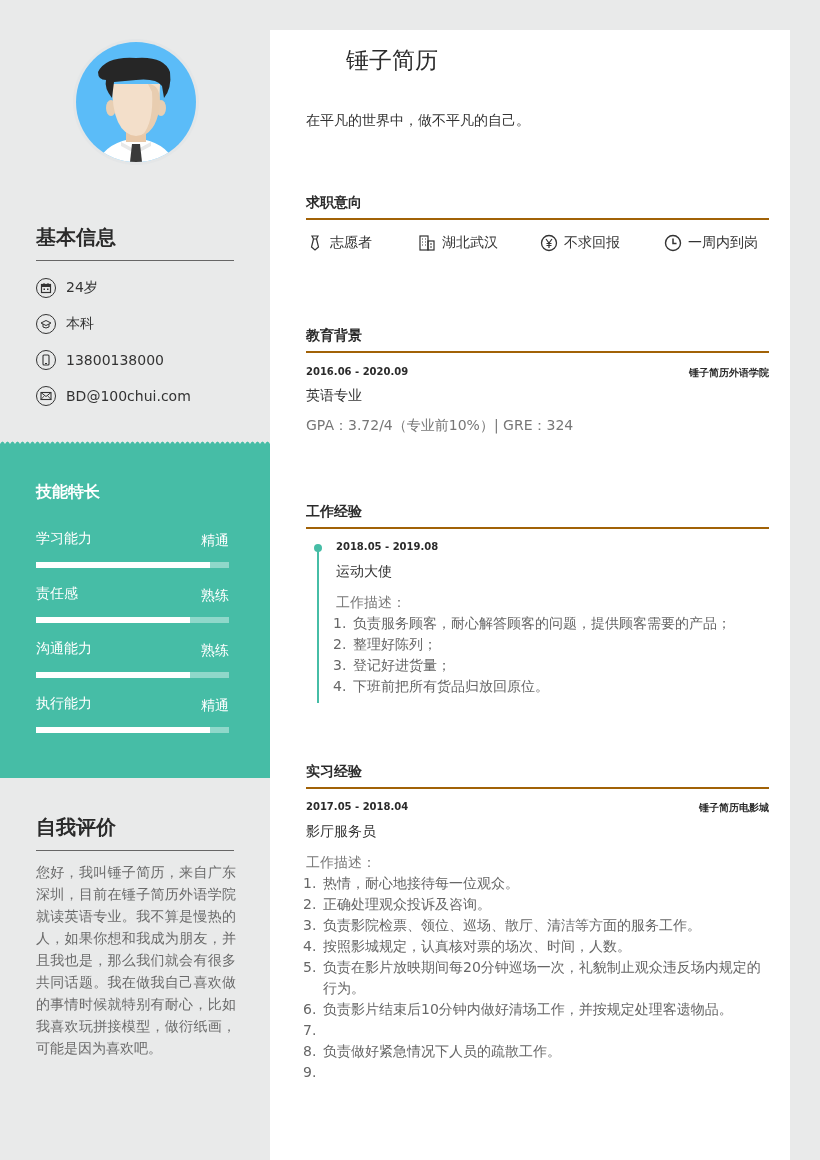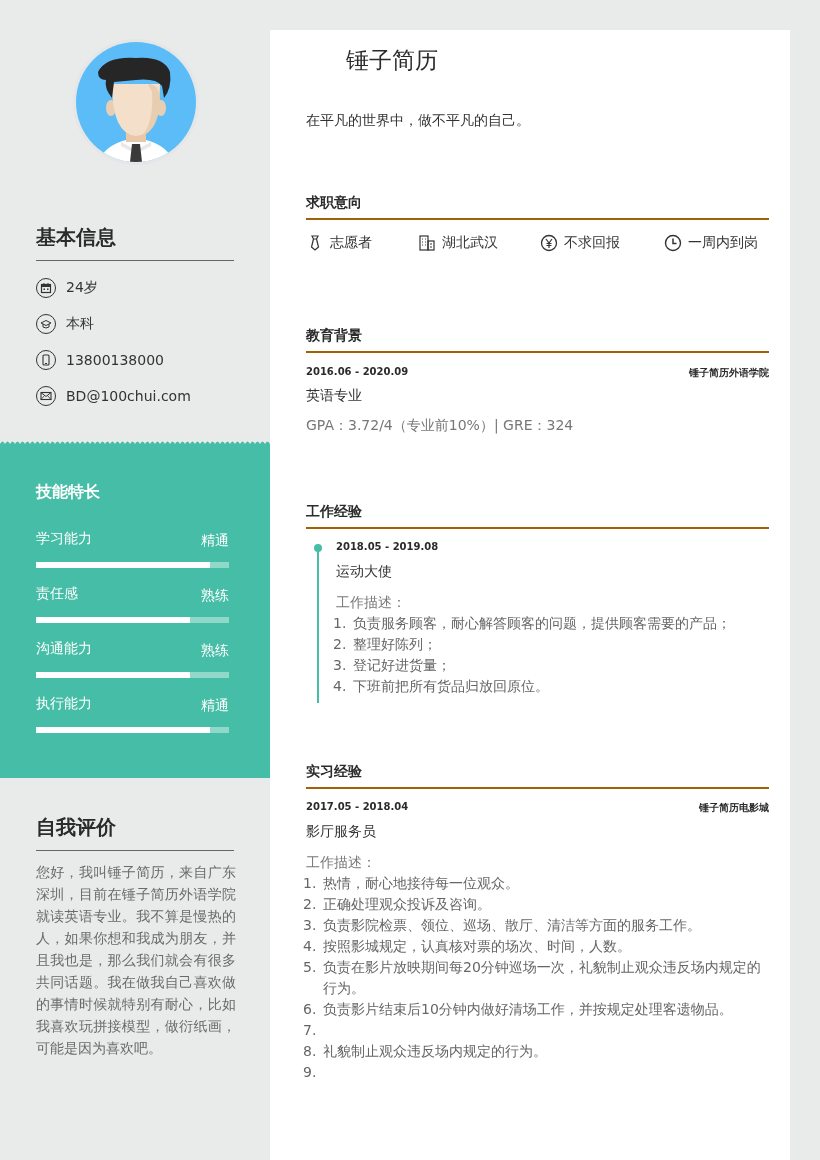--- a/index.html
+++ b/index.html
@@ -305,19 +305,19 @@
       </li>
     <li>
         <span class="num">6.</span>
         <span>负责影片结束后10分钟内做好清场工作，并按规定处理客遗物品。</span>
       </li>
     <li>
         <span class="num">7.</span>
       </li>
     <li>
         <span class="num">8.</span>
-        <span>礼貌制止观众违反场内规定的行为。</span>
+        <span>负责做好紧急情况下人员的疏散工作。</span>
       </li>
     <li>
         <span class="num">9.</span>
       </li>
   </ol>
 </div>
 
 </body></html>

